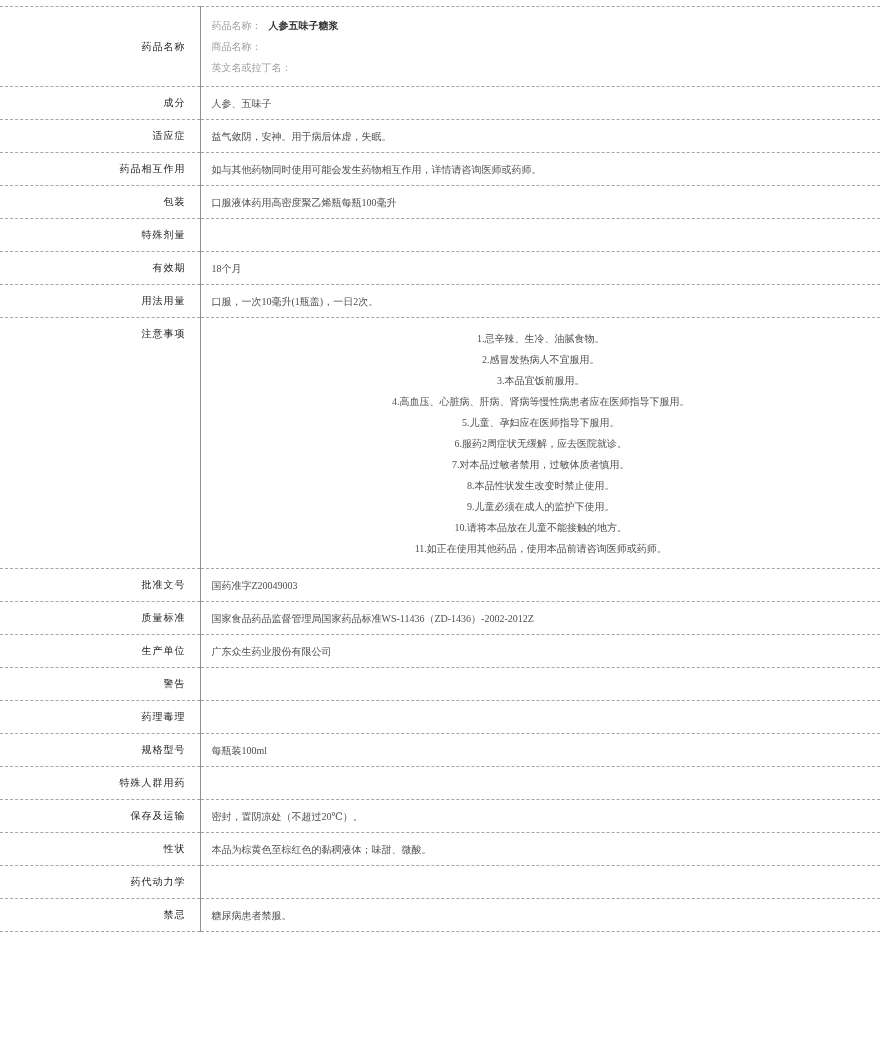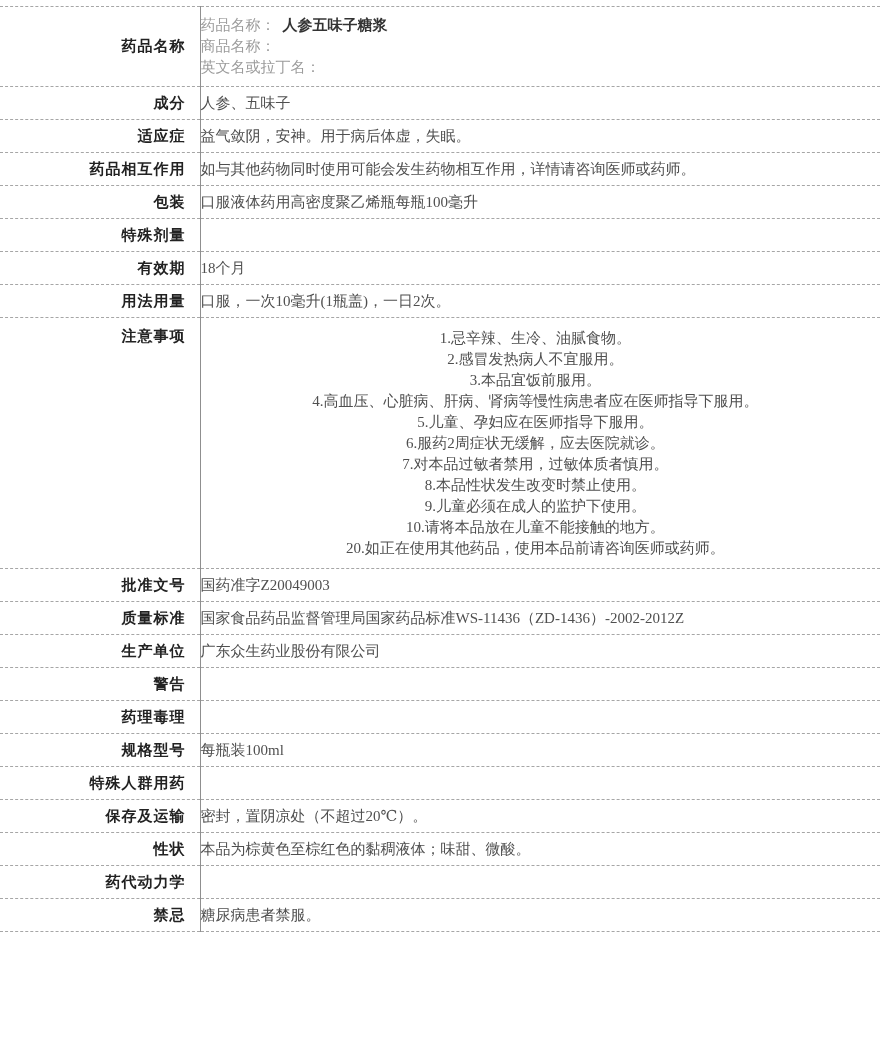--- a/index.html
+++ b/index.html
@@ -31,31 +31,31 @@
   table.drug-table td {
     border-top: 1px dashed #a6a6a6;
     border-bottom: 1px dashed #a6a6a6;
     vertical-align: middle;
     padding: 0;
   }
   table.drug-table th {
     border-right: 1px solid #8f8f8f;
     text-align: right;
     padding-right: 14px;
-    font-size: 15px;
-    font-weight: bold;
+    font-size: 10px;
+    font-weight: normal;
     color: #222222;
     letter-spacing: 1px;
     white-space: nowrap;
   }
   table.drug-table td {
     text-align: left;
-    padding-left: 0;
+    padding-left: 11px;
     padding-right: 10px;
-    font-size: 15px;
+    font-size: 10px;
     color: #4f4f4f;
     line-height: 21px;
   }
 
   
   tr.row-name {
     height: 79px;
   }
   tr.row-name td {
     padding-top: 8px;
@@ -138,21 +138,21 @@
             <div class="note-line">1.忌辛辣、生冷、油腻食物。</div>
             <div class="note-line">2.感冒发热病人不宜服用。</div>
             <div class="note-line">3.本品宜饭前服用。</div>
             <div class="note-line">4.高血压、心脏病、肝病、肾病等慢性病患者应在医师指导下服用。</div>
             <div class="note-line">5.儿童、孕妇应在医师指导下服用。</div>
             <div class="note-line">6.服药2周症状无缓解，应去医院就诊。</div>
             <div class="note-line">7.对本品过敏者禁用，过敏体质者慎用。</div>
             <div class="note-line">8.本品性状发生改变时禁止使用。</div>
             <div class="note-line">9.儿童必须在成人的监护下使用。</div>
             <div class="note-line">10.请将本品放在儿童不能接触的地方。</div>
-            <div class="note-line">20.如正在使用其他药品，使用本品前请咨询医师或药师。</div>
+            <div class="note-line">11.如正在使用其他药品，使用本品前请咨询医师或药师。</div>
           </td>
         </tr>
         <tr>
           <th>批准文号</th>
           <td>国药准字Z20049003</td>
         </tr>
         <tr>
           <th>质量标准</th>
           <td>国家食品药品监督管理局国家药品标准WS-11436（ZD-1436）-2002-2012Z</td>
         </tr>

